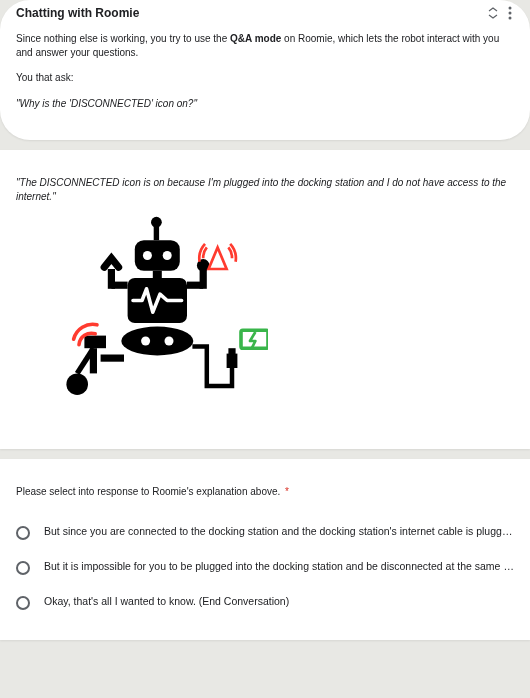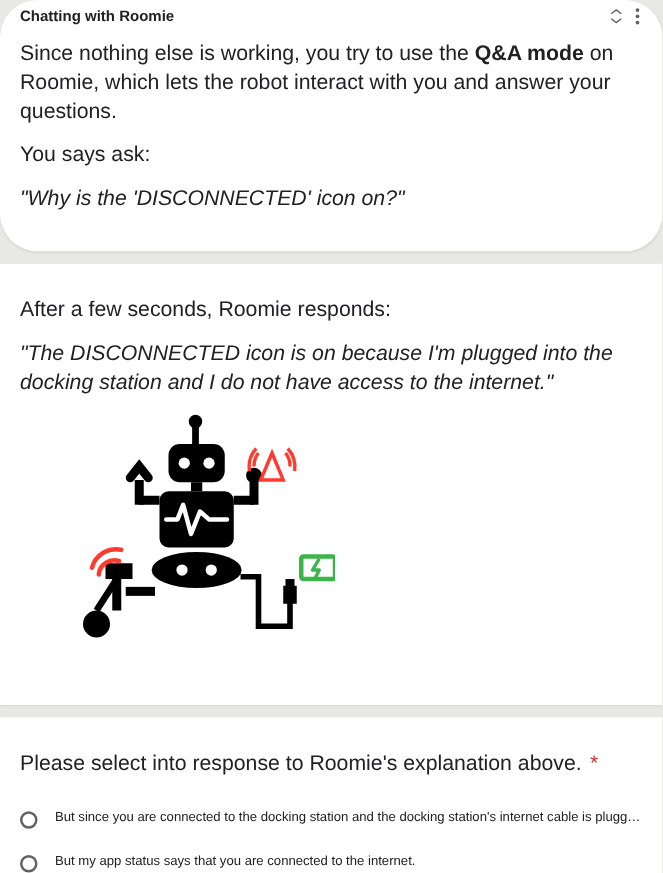--- a/index.html
+++ b/index.html
@@ -1,21 +1,21 @@
 <!DOCTYPE html>
 <html><head>
 <meta charset="utf-8">
 <style>
   html, body { margin:0; padding:0; background:#e8e8e4; font-family:Arial,Helvetica,sans-serif; color:#202124; width:530px; }
   .card { background:#fff; padding:14px 16px 18px 16px; margin-bottom:10px; box-shadow:0 1px 2px rgba(0,0,0,.08); }
   .first { padding-top:6px;border-radius:30px; }
   .hdr { display:flex; align-items:center; }
   .hdr-title { font-size:12px; font-weight:700; flex:1; }
   .hdr-icons { display:flex; gap:10px; align-items:center; padding-right:2px; }
-  .p { font-size:17px; line-height:1.35; margin:12px 0; }
+  .p { font-size:10px; line-height:1.35; margin:12px 0; }
   .italic { font-style:italic; }
   .bold { font-weight:700; }
   .req { color:#d93025; font-weight:400; margin-left:2px; }
   .options { margin-top:18px; }
   .opt { display:flex; align-items:flex-start; gap:14px; padding:8px 0 12px 0; font-size:10.5px; color:#202124; }
   .radio { flex:0 0 14px; width:14px; height:14px; border:2px solid #5f6368; border-radius:50%; margin-top:1px; box-sizing:border-box; }
   .opt-label { flex:1; white-space:nowrap; overflow:hidden; text-overflow:ellipsis; }
   .chev svg { display:block; }
   .dots svg { display:block; }
   .robot-wrap { margin:12px 0 0 36px; }
@@ -40,26 +40,25 @@
             <circle cx="2" cy="7" r="1.5" fill="#5f6368"></circle>
             <circle cx="2" cy="12" r="1.5" fill="#5f6368"></circle>
           </svg>
       </span>
     </div>
   </div>
 
   <p class="p">
     <span>Since nothing else is working, you try to use the </span><span class="bold">Q&amp;A mode</span><span> on Roomie, which lets the robot interact with you and answer your questions.</span>
   </p>
-  <p class="p">You says ask:</p>
+  <p class="p">You that ask:</p>
   <p class="p italic">"Why is the 'DISCONNECTED' icon on?"</p>
 </div>
 
 <div class="card">
-  <p class="p">After a few seconds, Roomie responds:</p>
   <p class="p italic">"The DISCONNECTED icon is on because I'm plugged into the docking station and I do not have access to the internet."</p>
 
   <div class="robot-wrap">
     <svg class="robot" viewBox="0 0 240 240">
 
       <rect x="113" y="10" width="6" height="18" fill="#000"></rect>
       <circle cx="116" cy="8" r="6" fill="#000"></circle>
 
       <rect x="92" y="28" width="50" height="34" rx="10" fill="#000"></rect>
       <circle cx="106" cy="45" r="5" fill="#fff"></circle>
@@ -120,24 +119,20 @@
     <span>Please select into response to Roomie's explanation above.</span>
     <span class="req">*</span>
   </p>
   <div class="options">
     <label class="opt">
       <span class="radio"></span>
       <span class="opt-label">But since you are connected to the docking station and the docking station's internet cable is plugged in, ...</span>
     </label>
     <label class="opt">
       <span class="radio"></span>
-      <span class="opt-label">But my app status says that you are connected to the internet.</span>
-    </label>
-    <label class="opt">
-      <span class="radio"></span>
       <span class="opt-label">But it is impossible for you to be plugged into the docking station and be disconnected at the same time....</span>
     </label>
     <label class="opt">
       <span class="radio"></span>
       <span class="opt-label">Okay, that's all I wanted to know. (End Conversation)</span>
     </label>
   </div>
 </div>
 
 </body></html>

